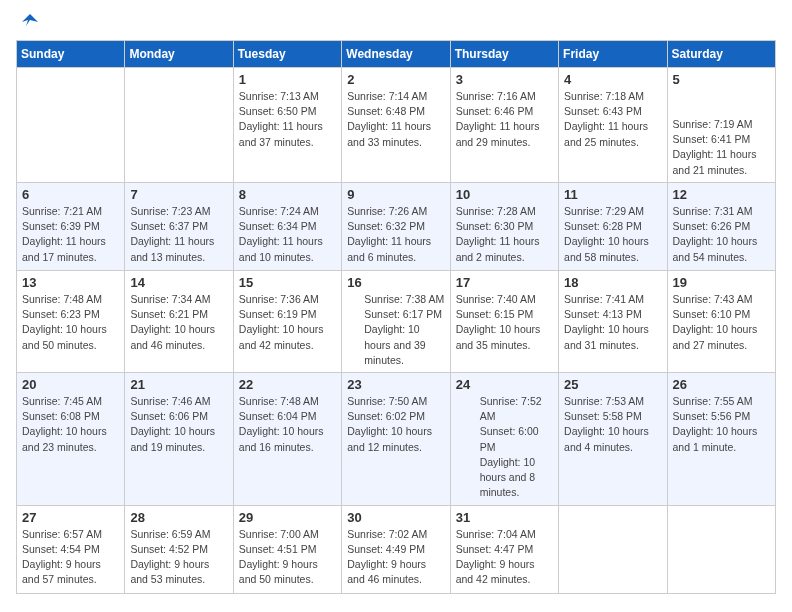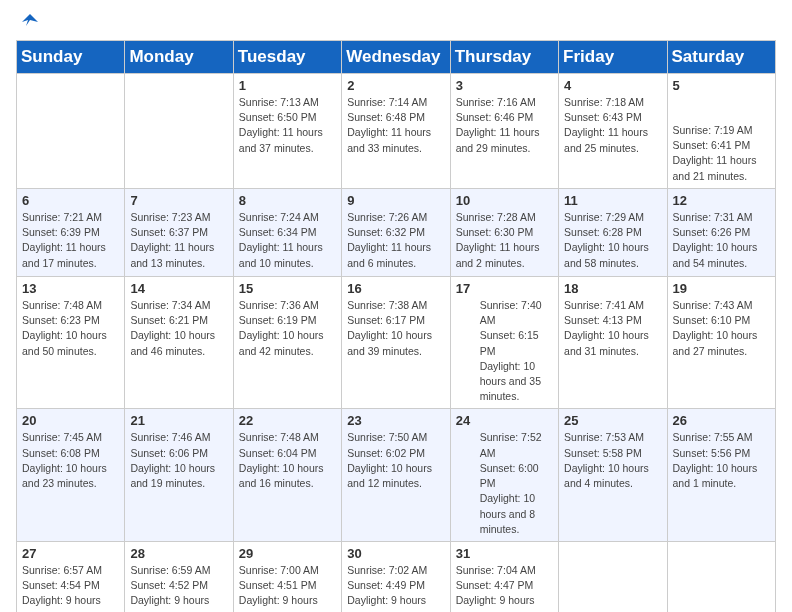--- a/index.html
+++ b/index.html
@@ -42,21 +42,21 @@
       color: #555;
     }
     table {
       width: 100%;
       border-collapse: collapse;
       table-layout: fixed;
     }
     thead tr th {
       background-color: #1565C0;
       color: #fff;
-      font-size: 17px;
+      font-size: 12px;
       font-weight: bold;
       padding: 6px 4px;
       text-align: left;
       border: 1px solid #ccc;
     }
     tbody tr td {
       vertical-align: top;
       border: 1px solid #ccc;
       padding: 4px 5px;
       font-size: 10.5px;
@@ -204,27 +204,27 @@
 Daylight: 10 hours and 46 minutes.</div>
         </td>
         <td>
           <div class="day-number">15</div>
           <div class="day-info" style="white-space: pre-line;">Sunrise: 7:36 AM
 Sunset: 6:19 PM
 Daylight: 10 hours and 42 minutes.</div>
         </td>
         <td>
           <div class="day-number">16</div>
-          <div class="day-info" style="white-space: pre-line;">Sunrise: 7:38 AM
+          <div class="day-info" style="white-space: pre-line; margin-left: 17px;">Sunrise: 7:38 AM
 Sunset: 6:17 PM
 Daylight: 10 hours and 39 minutes.</div>
         </td>
         <td>
           <div class="day-number">17</div>
-          <div class="day-info" style="white-space: pre-line; margin-left: 24px;">Sunrise: 7:40 AM
+          <div class="day-info" style="white-space: pre-line;">Sunrise: 7:40 AM
 Sunset: 6:15 PM
 Daylight: 10 hours and 35 minutes.</div>
         </td>
         <td>
           <div class="day-number">18</div>
           <div class="day-info" style="white-space: pre-line;">Sunrise: 7:41 AM
 Sunset: 4:13 PM
 Daylight: 10 hours and 31 minutes.</div>
         </td>
         <td>

